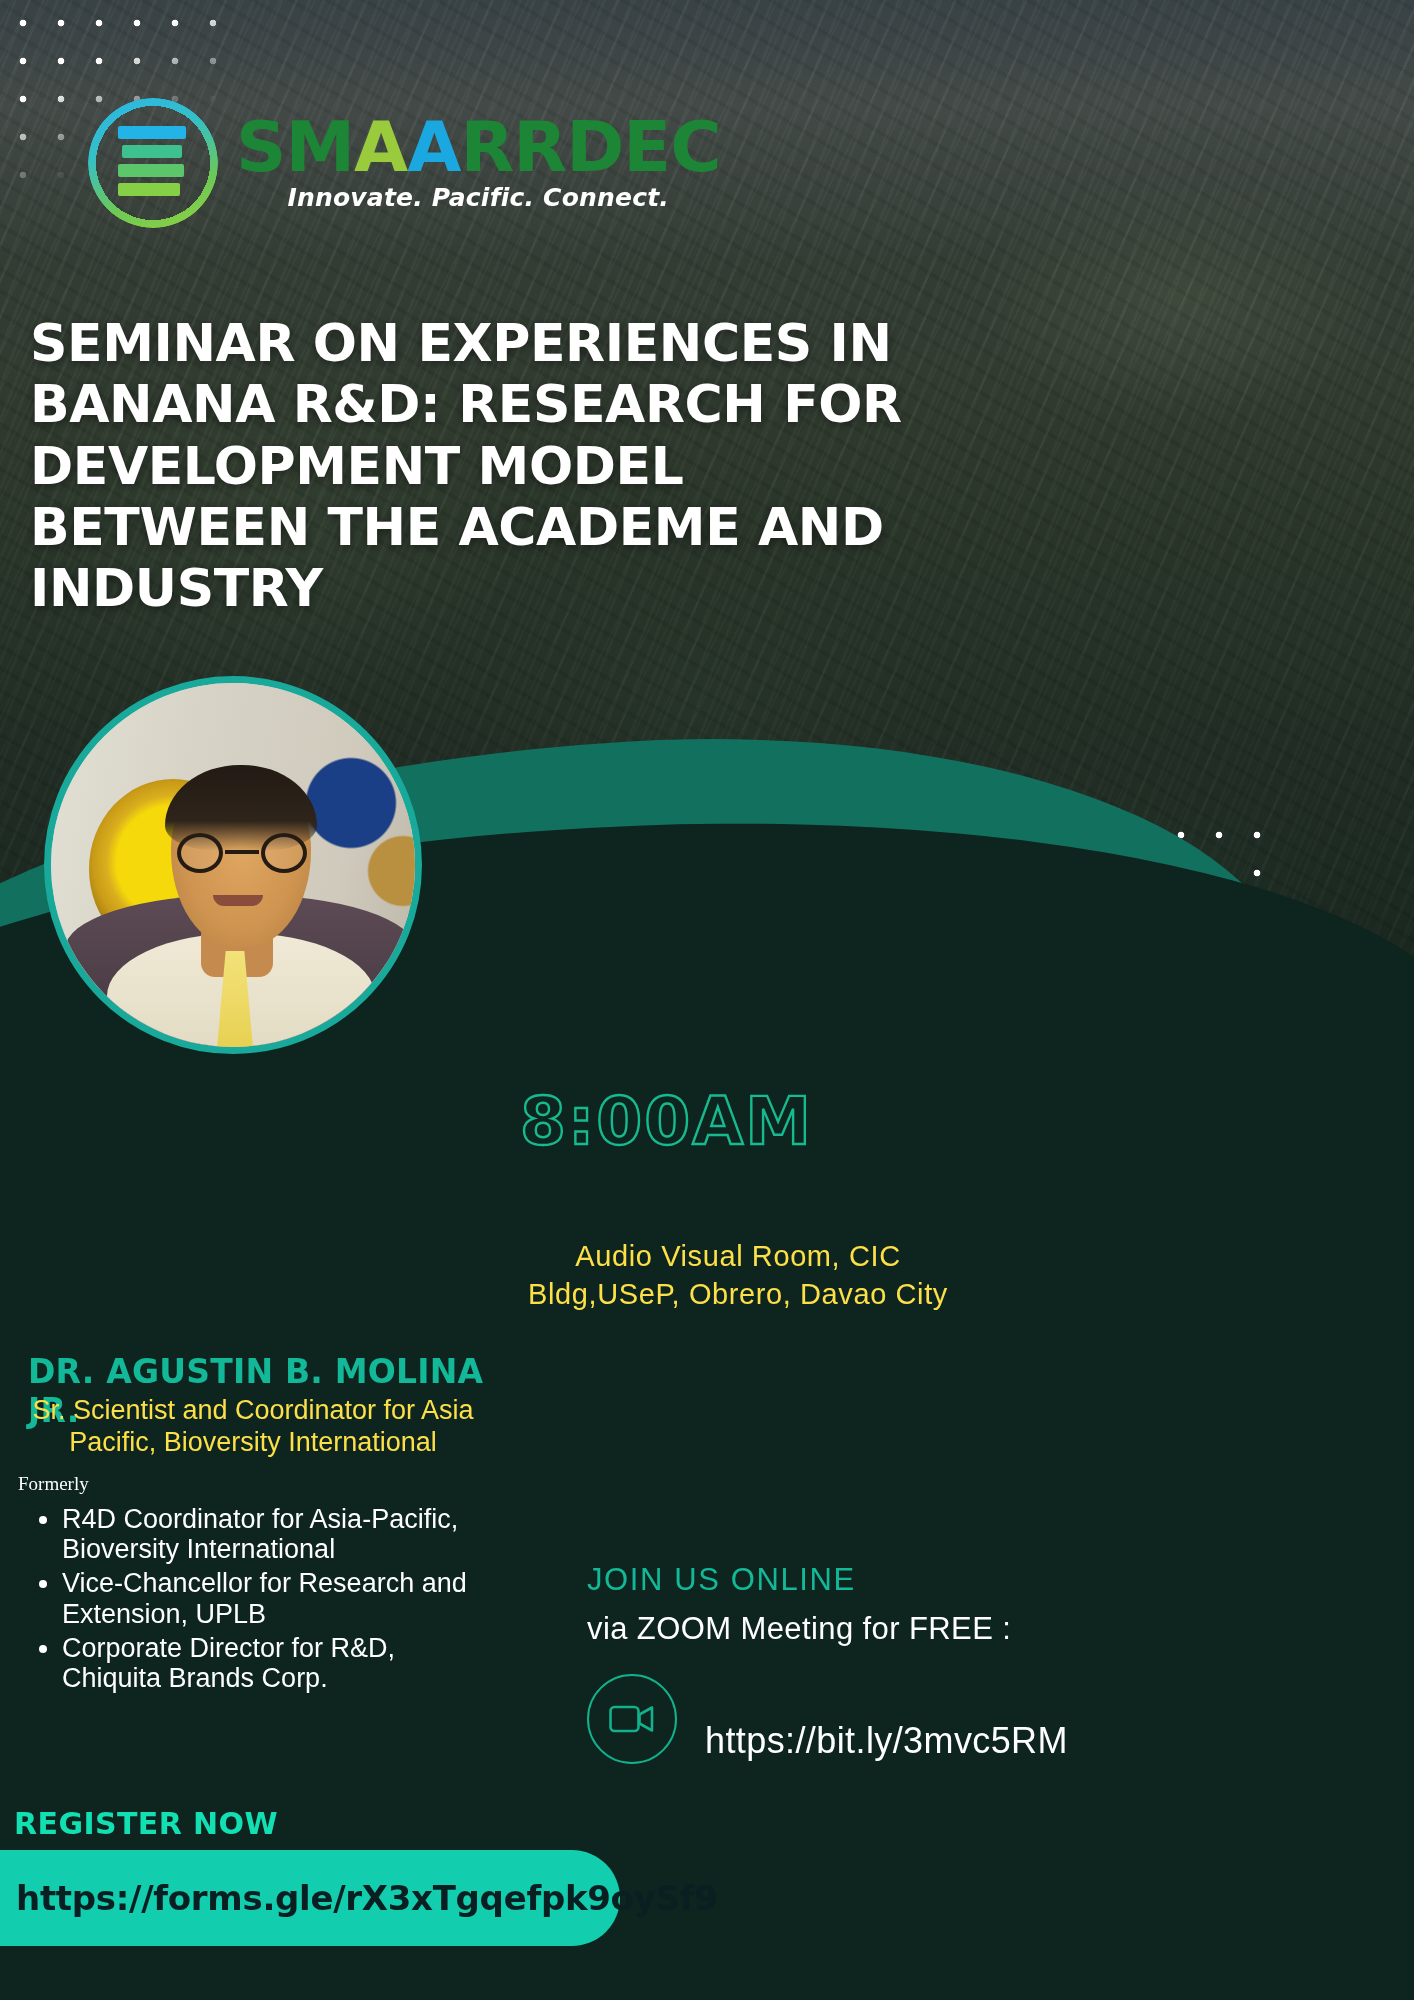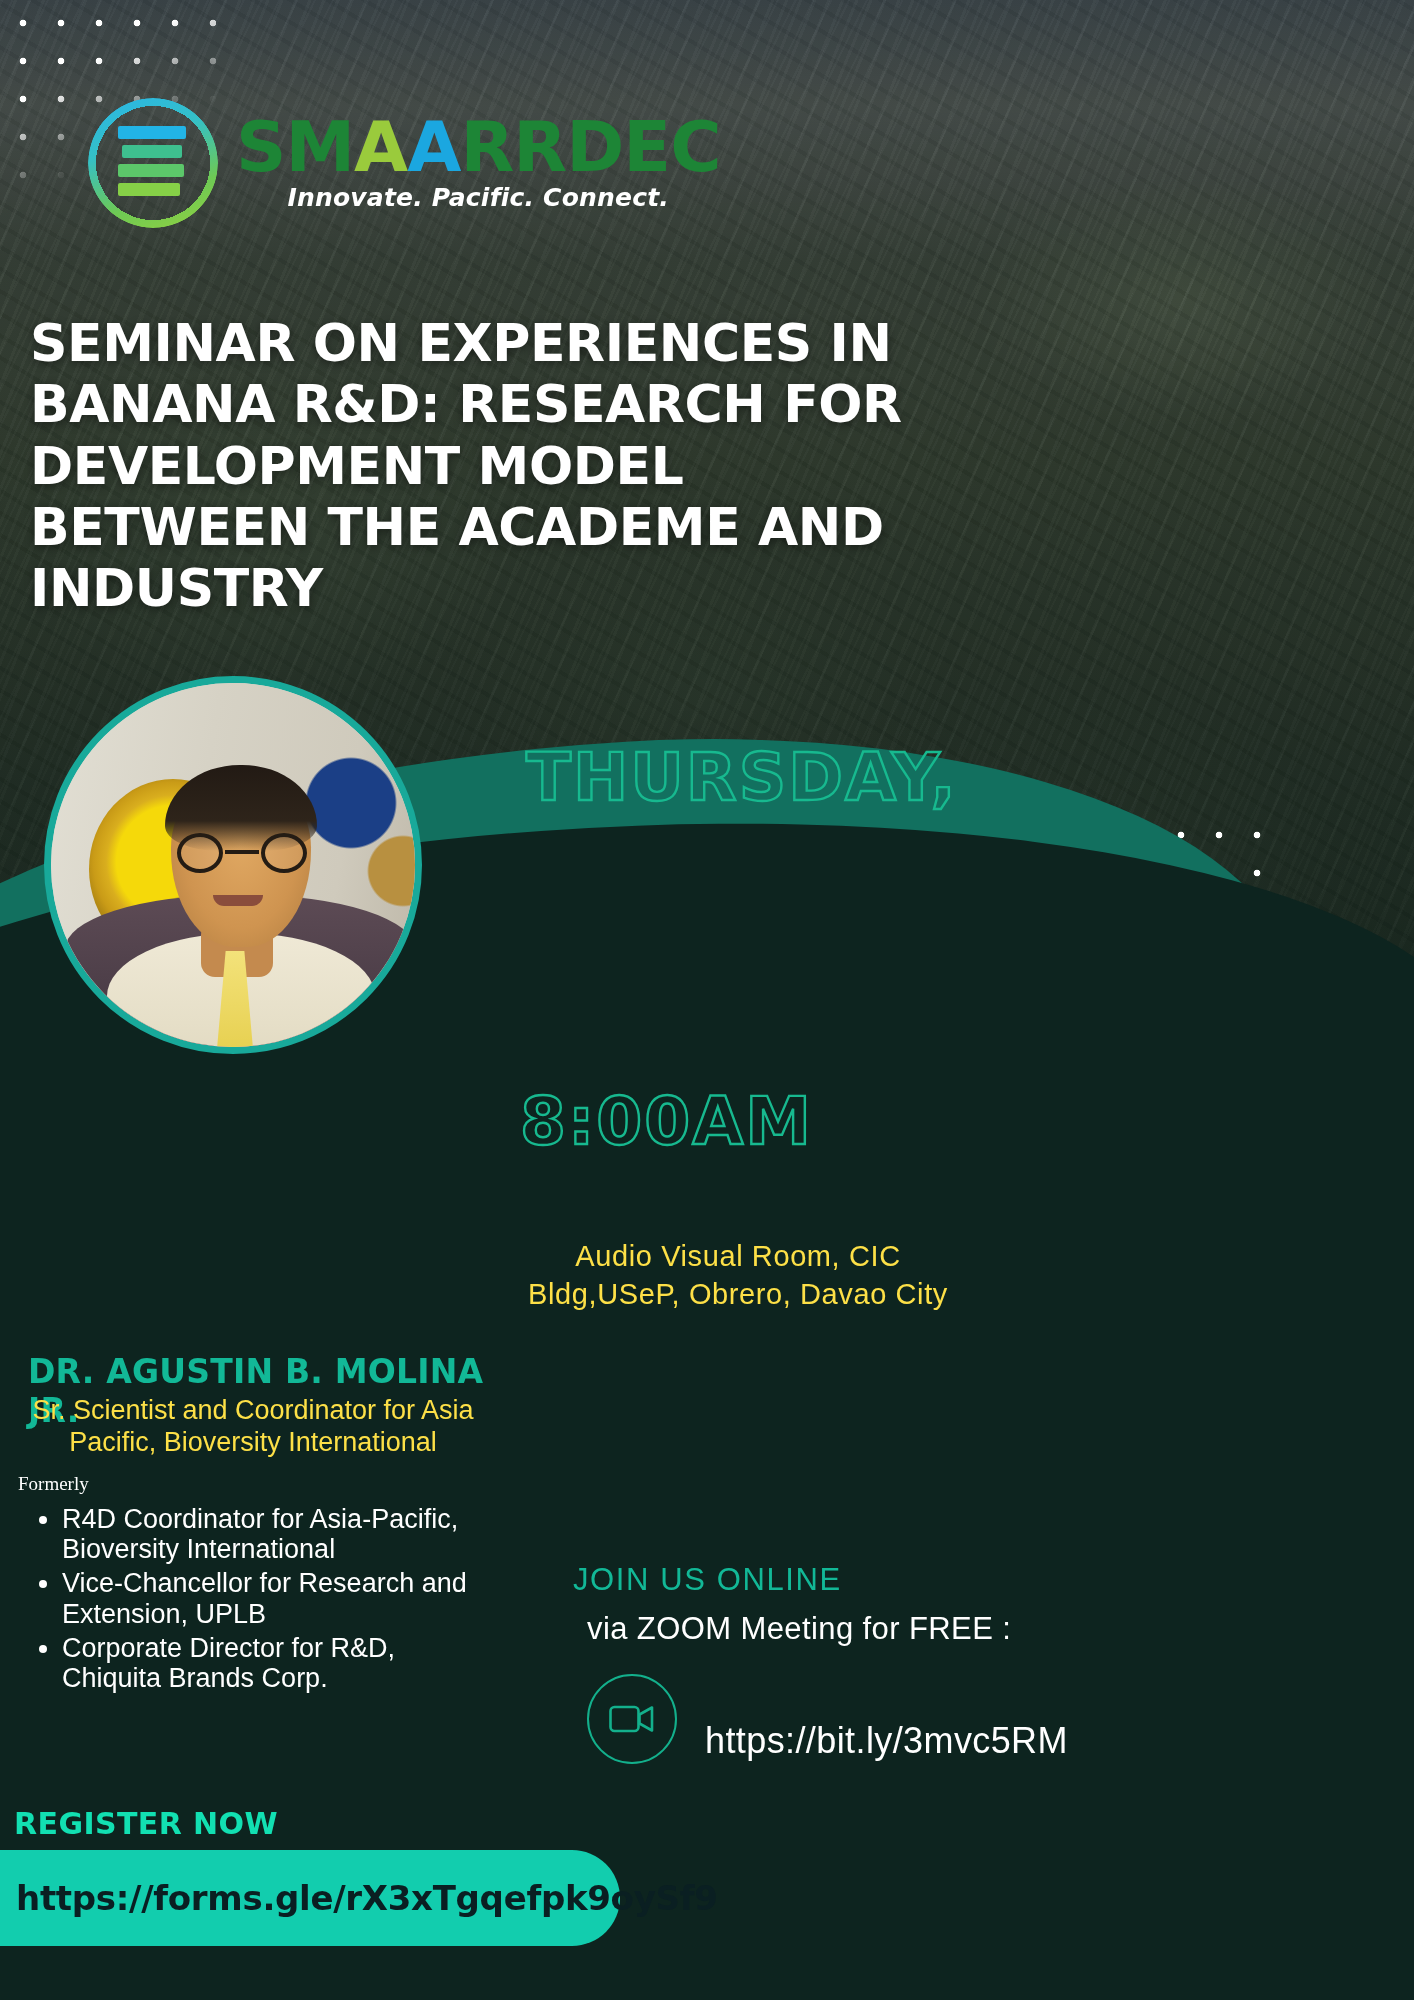--- a/index.html
+++ b/index.html
@@ -208,21 +208,21 @@
   }
   .formerly-list{
     position:absolute; left:18px; top:1504px; width:470px;
     margin:0; padding-left:44px; color:#ffffff; font-size:27px; line-height:1.12;
     font-family:"Liberation Sans", sans-serif;
   }
   .formerly-list li{margin-bottom:4px;}
 
   
   .join-title{
-    position:absolute; left:573px; top:1562px;
+    position:absolute; left:587px; top:1562px;
     color:#12b897; font-size:31px; letter-spacing:1.6px;
     font-family:"Liberation Sans", sans-serif;
   }
   .join-sub{
     position:absolute; left:587px; top:1611px;
     color:#ffffff; font-size:31px; letter-spacing:.4px;
     font-family:"Liberation Sans", sans-serif;
   }
   .zoom-row{position:absolute; left:587px; top:1674px; display:flex; align-items:center; gap:28px;}
   .cam-circle{
@@ -296,21 +296,20 @@
     <div class="hair"></div>
     <div class="mouth"></div>
     <div class="glasses">
         <span class="l"></span>
         <i></i>
         <span class="r"></span>
       </div>
   </div>
 
   <div class="date">
-    <span>THURSDAY,</span>
   </div>
   <div class="time">8:00AM</div>
   <div class="venue">Audio Visual Room, CIC Bldg,USeP, Obrero, Davao City</div>
 
   <div class="speaker-name">DR. AGUSTIN B. MOLINA JR.</div>
   <div class="speaker-role">Sr. Scientist and Coordinator for Asia Pacific, Bioversity International</div>
   <div class="formerly-label">Formerly</div>
   <ul class="formerly-list">
     <li> R4D Coordinator for Asia-Pacific, Bioversity International</li>
     <li>Vice-Chancellor for Research and Extension, UPLB</li>

